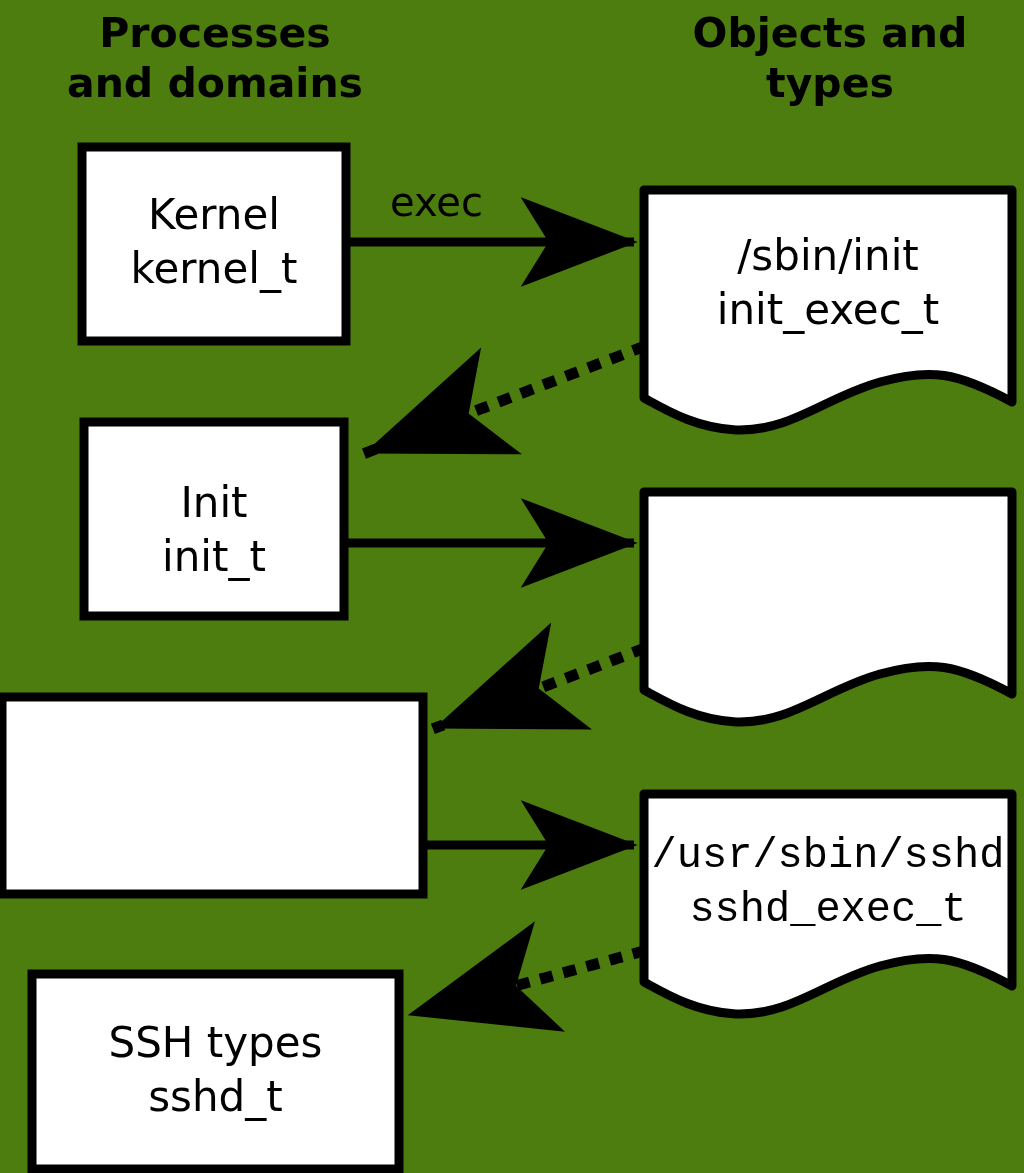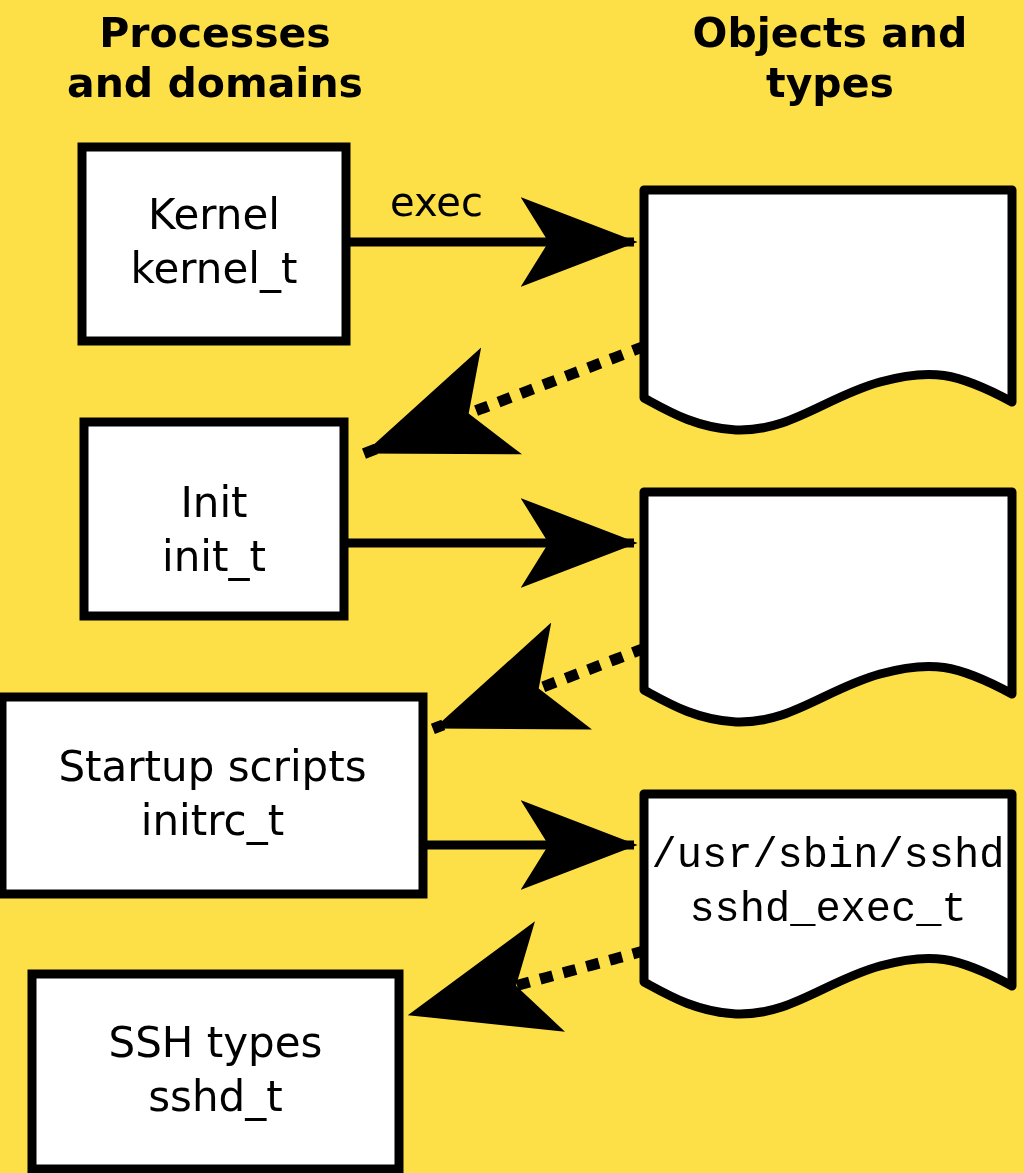--- a/index.html
+++ b/index.html
@@ -7,21 +7,21 @@
     padding: 0;
     background: #ffffff;
   }
   body {
     font-family: "DejaVu Sans", sans-serif;
   }
   #canvas {
     position: relative;
     width: 1024px;
     height: 1173px;
-    background: #fde047;
+    background: #4d7c0f;
     overflow: hidden;
   }
   #diagram-svg {
     position: absolute;
     left: 0;
     top: 0;
     width: 1024px;
     height: 1173px;
   }
   .col-header {
@@ -104,26 +104,26 @@
 
   <div class="overlay-text col-header" style="left:655px; top:8px; width:350px;">Objects and
 types</div>
 
   <div class="overlay-text node-label" style="left:82px; top:188px; width:264px;">Kernel
 kernel_t</div>
 
   <div class="overlay-text node-label" style="left:84px; top:463px; width:260px;margin-top:13px;">Init
 init_t</div>
 
-  <div class="overlay-text node-label" style="left:2px; top:740px; width:421px;">Startup scripts
-initrc_t</div>
 
   <div class="overlay-text node-label" style="left:32px; top:1016px; width:367px;">SSH types
 sshd_t</div>
 
+  <div class="overlay-text node-label" style="left:644px; top:229px; width:368px;">/sbin/init
+init_exec_t</div>
 
 
   <div class="overlay-text node-label" style="left:644px; top:829px; width:368px;font-family:Liberation Mono, monospace;">/usr/sbin/sshd
 sshd_exec_t</div>
 
   <div class="overlay-text edge-label" style="left:390px; top:180px; width:230px;">exec</div>
 
 </div>
 
 </body></html>

